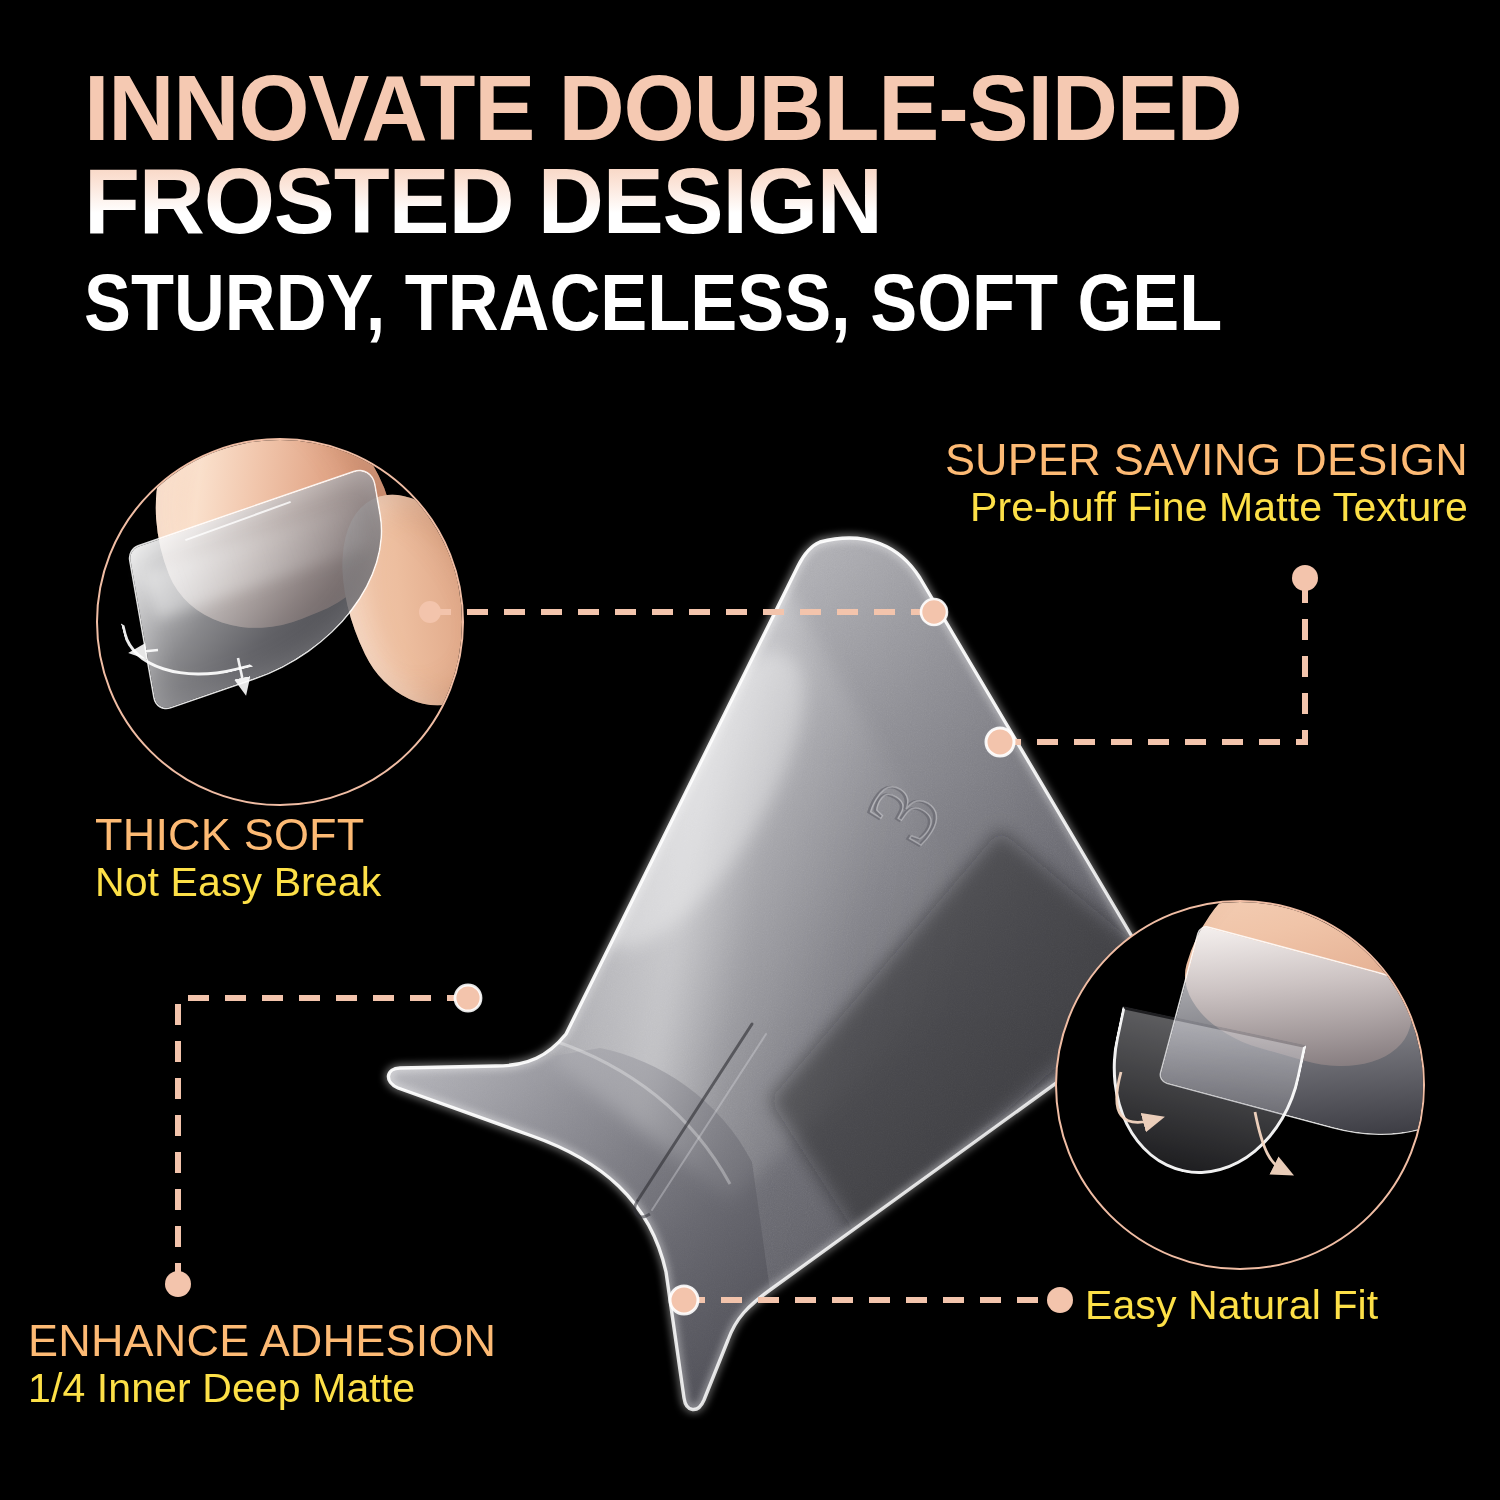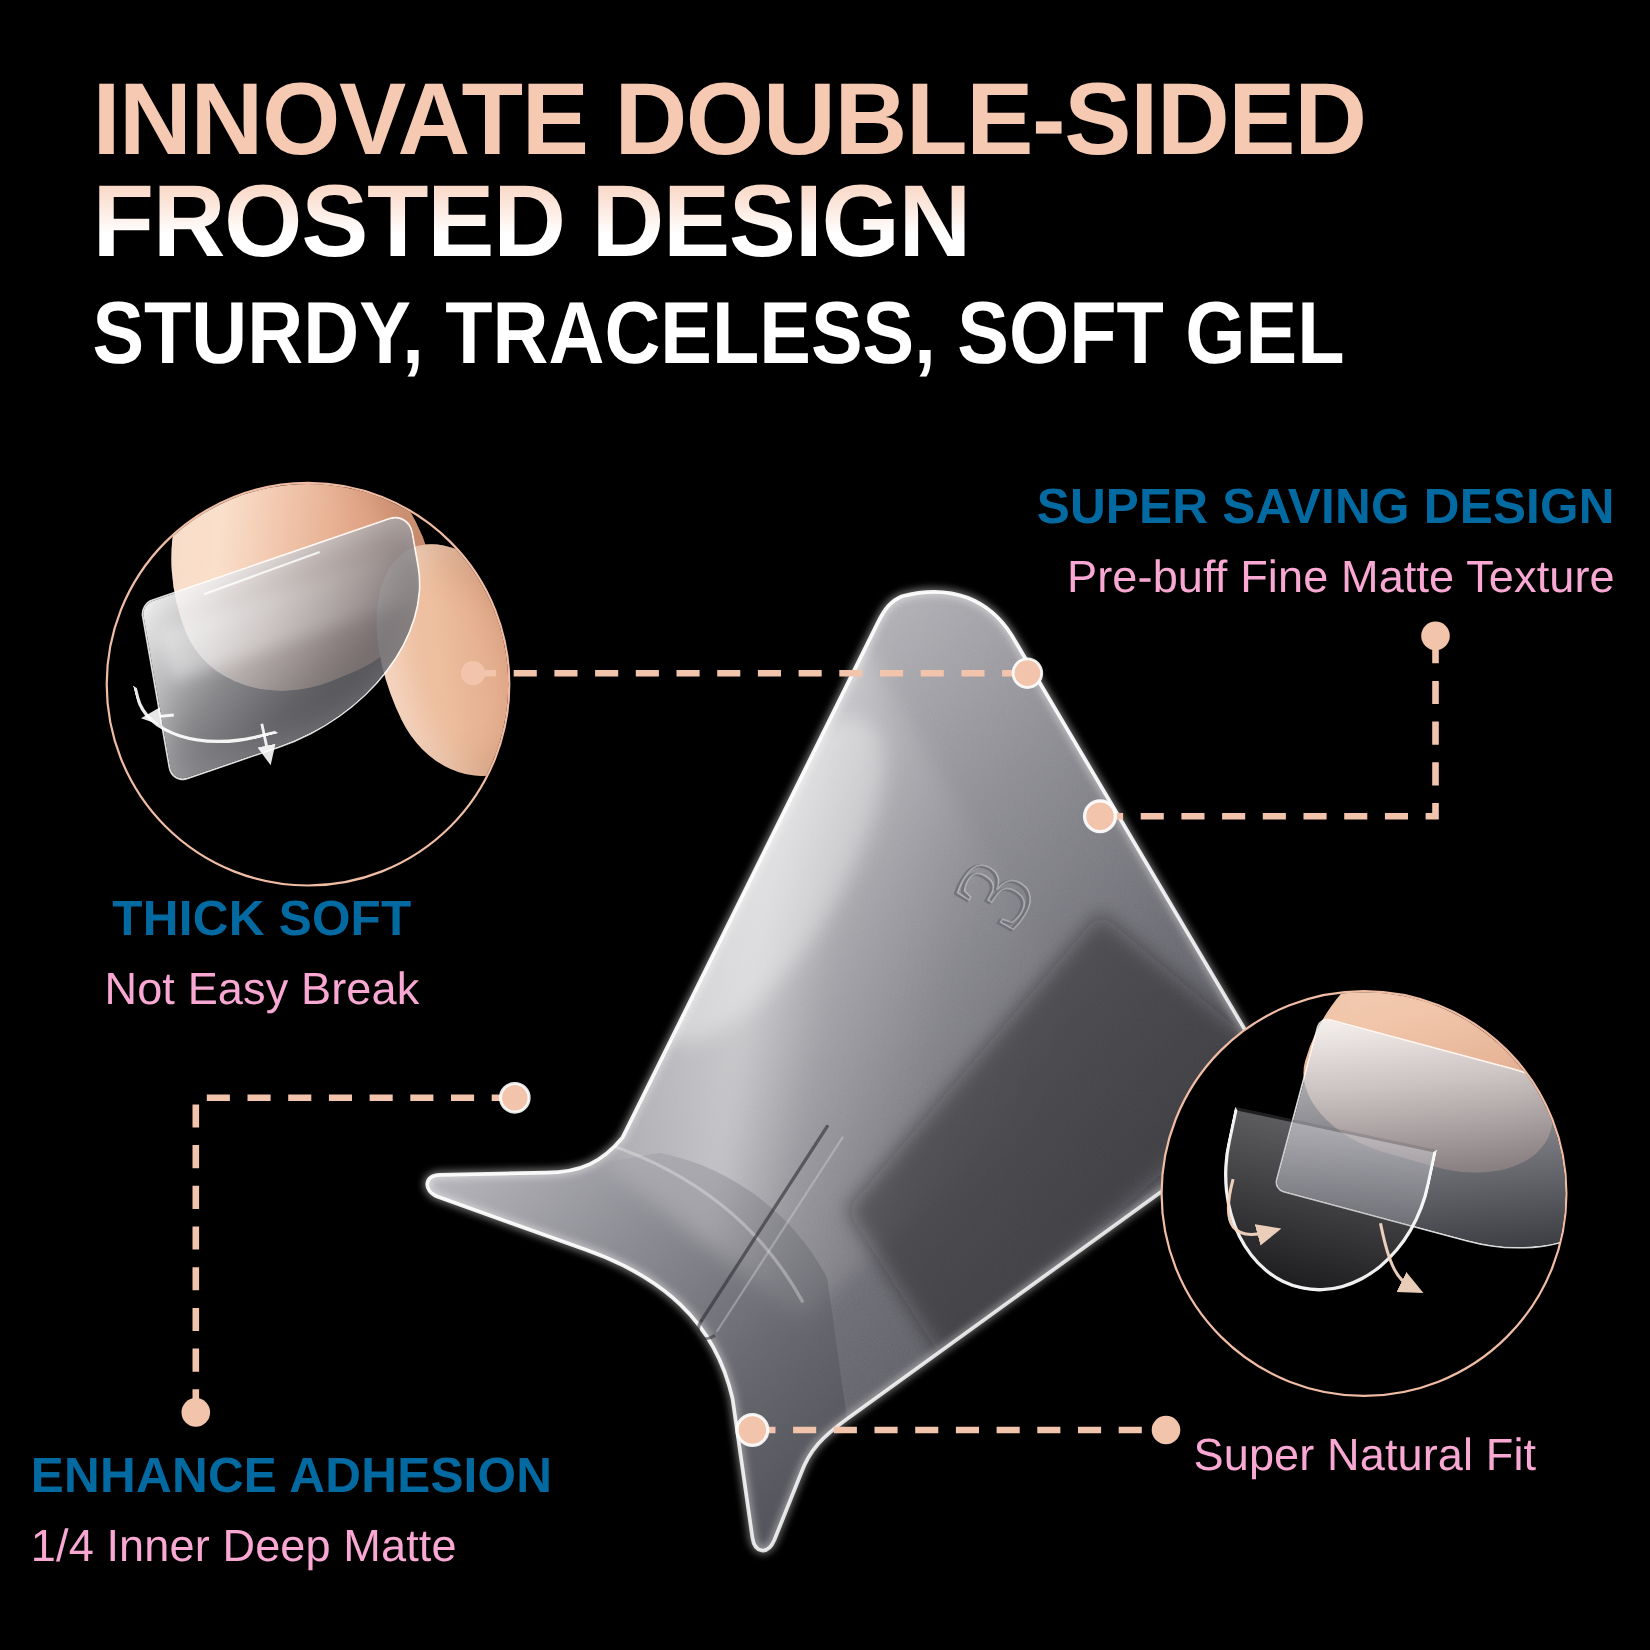--- a/index.html
+++ b/index.html
@@ -37,30 +37,29 @@
     font-size:80px;line-height:1.0;font-weight:700;
     letter-spacing:0px;
     color:#FFFFFF;
     white-space:nowrap;
     transform:scaleX(0.88);transform-origin:left center;
   }
 
   
   .callout{position:absolute;}
   .co-title{
-    color:#0369a1;font-weight:700;
+    color:#fdba74;font-weight:400;
     font-size:45px;line-height:1.04;letter-spacing:0.2px;
     white-space:nowrap;
-    text-align:center;
   }
   .co-sub{
-    color:#f9a8d4;font-weight:400;
+    color:#fde047;font-weight:400;
     font-size:41px;line-height:1.1;letter-spacing:0.1px;
     white-space:nowrap;
-    margin-top:18px;
+    margin-top:1px;
   }
   #callout-super-saving{right:32px;top:437px;text-align:right;}
   #callout-thick-front{left:95px;top:812px;text-align:left;}
   #callout-enhance-adhesion{left:28px;top:1318px;text-align:left;}
   #callout-ultra-thin{left:1085px;top:1282px;text-align:left;}
 
   
   #leaders{position:absolute;left:0;top:0;width:1500px;height:1500px;
            pointer-events:none;}
 
@@ -390,16 +389,16 @@
     <div class="co-title">THICK SOFT</div>
     <div class="co-sub">Not Easy Break</div>
   </div>
 
   <div class="callout" id="callout-enhance-adhesion">
     <div class="co-title">ENHANCE ADHESION</div>
     <div class="co-sub">1/4 Inner Deep Matte</div>
   </div>
 
   <div class="callout" id="callout-ultra-thin">
-    <div class="co-sub">Super Natural Fit</div>
+    <div class="co-sub">Easy Natural Fit</div>
   </div>
 
 </div>
 
 </body></html>

